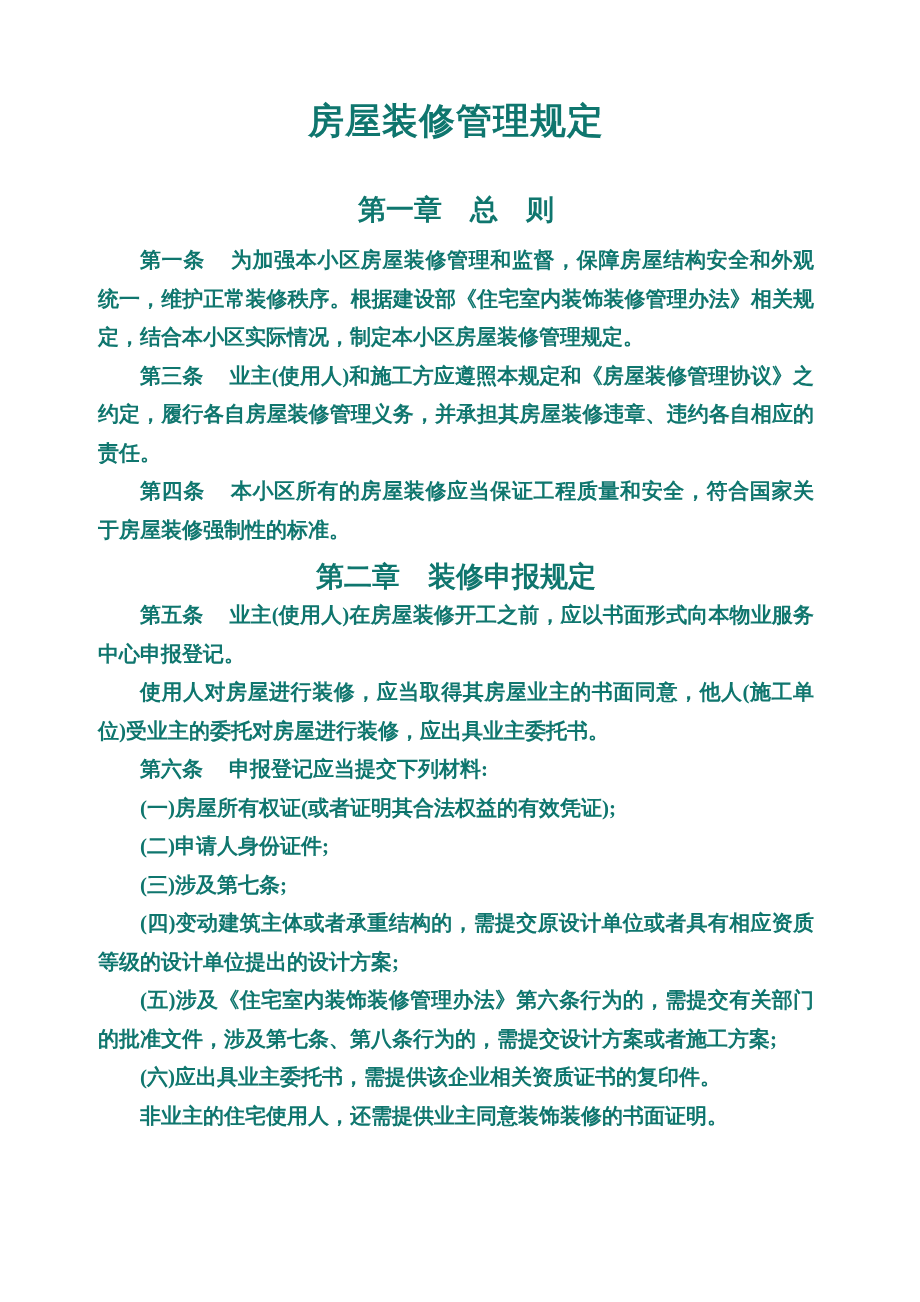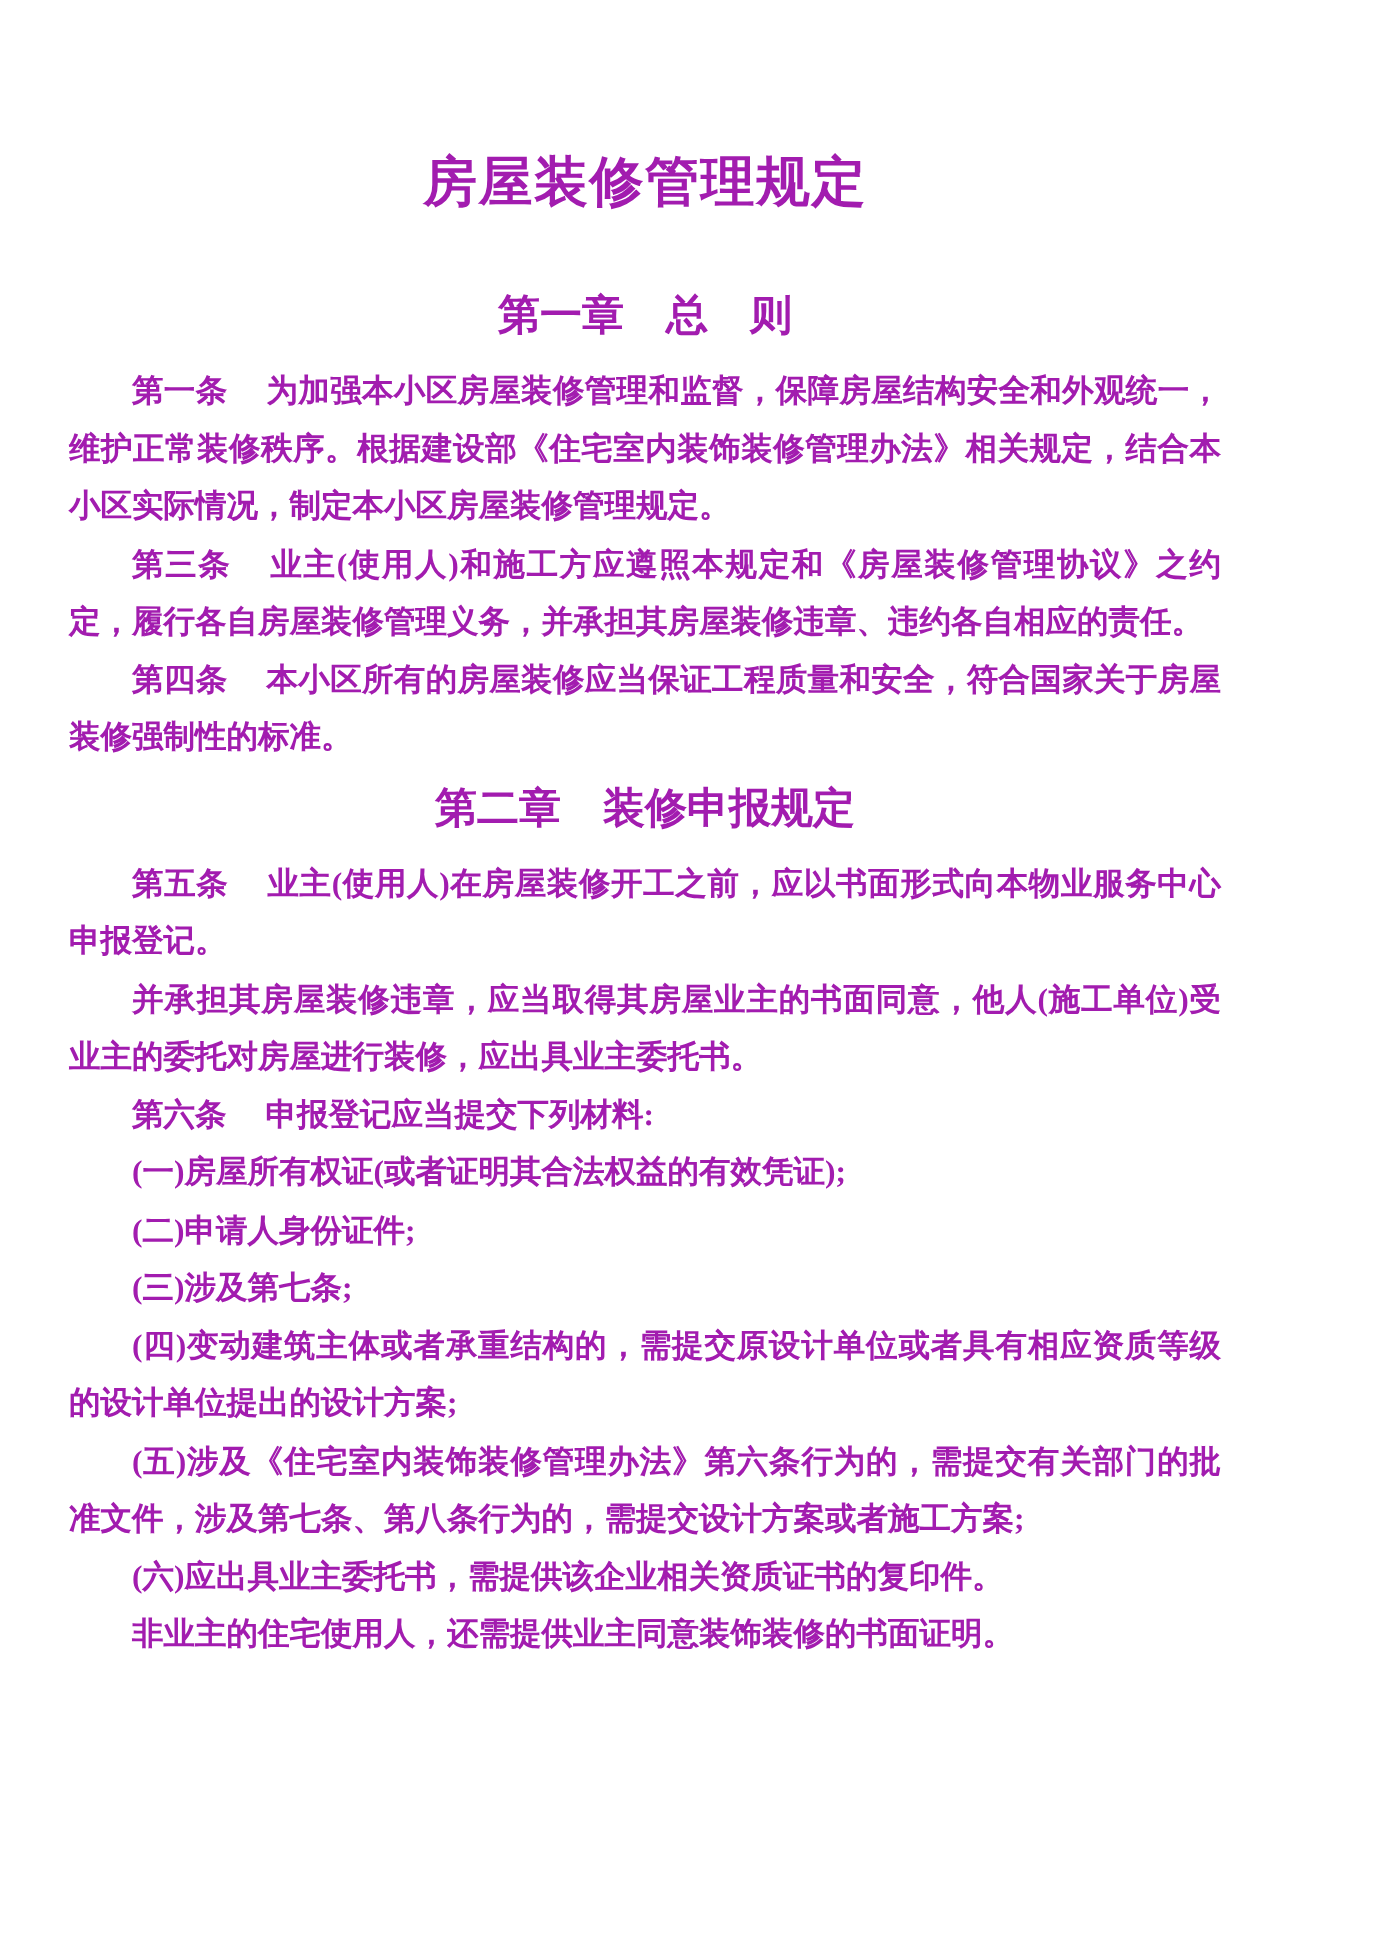--- a/index.html
+++ b/index.html
@@ -6,23 +6,23 @@
     margin: 0;
     padding: 0;
     background: #ffffff;
   }
   .page {
     position: relative;
     width: 920px;
     height: 1302px;
     box-sizing: border-box;
     background: #ffffff;
-    color: #a21caf;
+    color: #0f766e;
     font-family: "Liberation Sans", sans-serif;
-    padding: 98px 106px 0 46px;
+    padding: 98px 106px 0 98px;
     overflow: hidden;
   }
   .doc-title {
     margin: 0;
     text-align: center;
     font-size: 36px;
     line-height: 46px;
     font-weight: 800;
     letter-spacing: 1px;
   }
@@ -32,21 +32,21 @@
     line-height: 39px;
     font-weight: 700;
     margin: 0;
   }
   .chapter-heading.first {
     margin-top: 46px;
     margin-bottom: 12px;
   }
   .chapter-heading.second {
     margin-top: 8px;
-    margin-bottom: 12px;
+    margin-bottom: 0;
   }
   .body-text p.para {
     margin: 0;
     font-size: 21px;
     line-height: 38.5px;
     font-weight: 600;
     text-align: justify;
     text-indent: 2em;
     font-family: Liberation Serif, serif;
   }
@@ -71,21 +71,21 @@
   <div class="body-text">
     <p class="para"><span class="article-label">第一条</span><span>为加强本小区房屋装修管理和监督，保障房屋结构安全和外观统一，维护正常装修秩序。根据建设部《住宅室内装饰装修管理办法》相关规定，结合本小区实际情况，制定本小区房屋装修管理规定。</span></p>
     <p class="para"><span class="article-label">第三条</span><span>业主(使用人)和施工方应遵照本规定和《房屋装修管理协议》之约定，履行各自房屋装修管理义务，并承担其房屋装修违章、违约各自相应的责任。</span></p>
     <p class="para"><span class="article-label">第四条</span><span>本小区所有的房屋装修应当保证工程质量和安全，符合国家关于房屋装修强制性的标准。</span></p>
   </div>
 
   <h2 class="chapter-heading second">第二章　装修申报规定</h2>
 
   <div class="body-text">
     <p class="para"><span class="article-label">第五条</span><span>业主(使用人)在房屋装修开工之前，应以书面形式向本物业服务中心申报登记。</span></p>
-    <p class="para"><span>并承担其房屋装修违章，应当取得其房屋业主的书面同意，他人(施工单位)受业主的委托对房屋进行装修，应出具业主委托书。</span></p>
+    <p class="para"><span>使用人对房屋进行装修，应当取得其房屋业主的书面同意，他人(施工单位)受业主的委托对房屋进行装修，应出具业主委托书。</span></p>
     <p class="para"><span class="article-label">第六条</span><span>申报登记应当提交下列材料:</span></p>
     <p class="para"><span>(一)房屋所有权证(或者证明其合法权益的有效凭证);</span></p>
     <p class="para"><span>(二)申请人身份证件;</span></p>
     <p class="para"><span>(三)涉及第七条;</span></p>
     <p class="para"><span>(四)变动建筑主体或者承重结构的，需提交原设计单位或者具有相应资质等级的设计单位提出的设计方案;</span></p>
     <p class="para"><span>(五)涉及《住宅室内装饰装修管理办法》第六条行为的，需提交有关部门的批准文件，涉及第七条、第八条行为的，需提交设计方案或者施工方案;</span></p>
     <p class="para"><span>(六)应出具业主委托书，需提供该企业相关资质证书的复印件。</span></p>
     <p class="para"><span>非业主的住宅使用人，还需提供业主同意装饰装修的书面证明。</span></p>
   </div>
 

